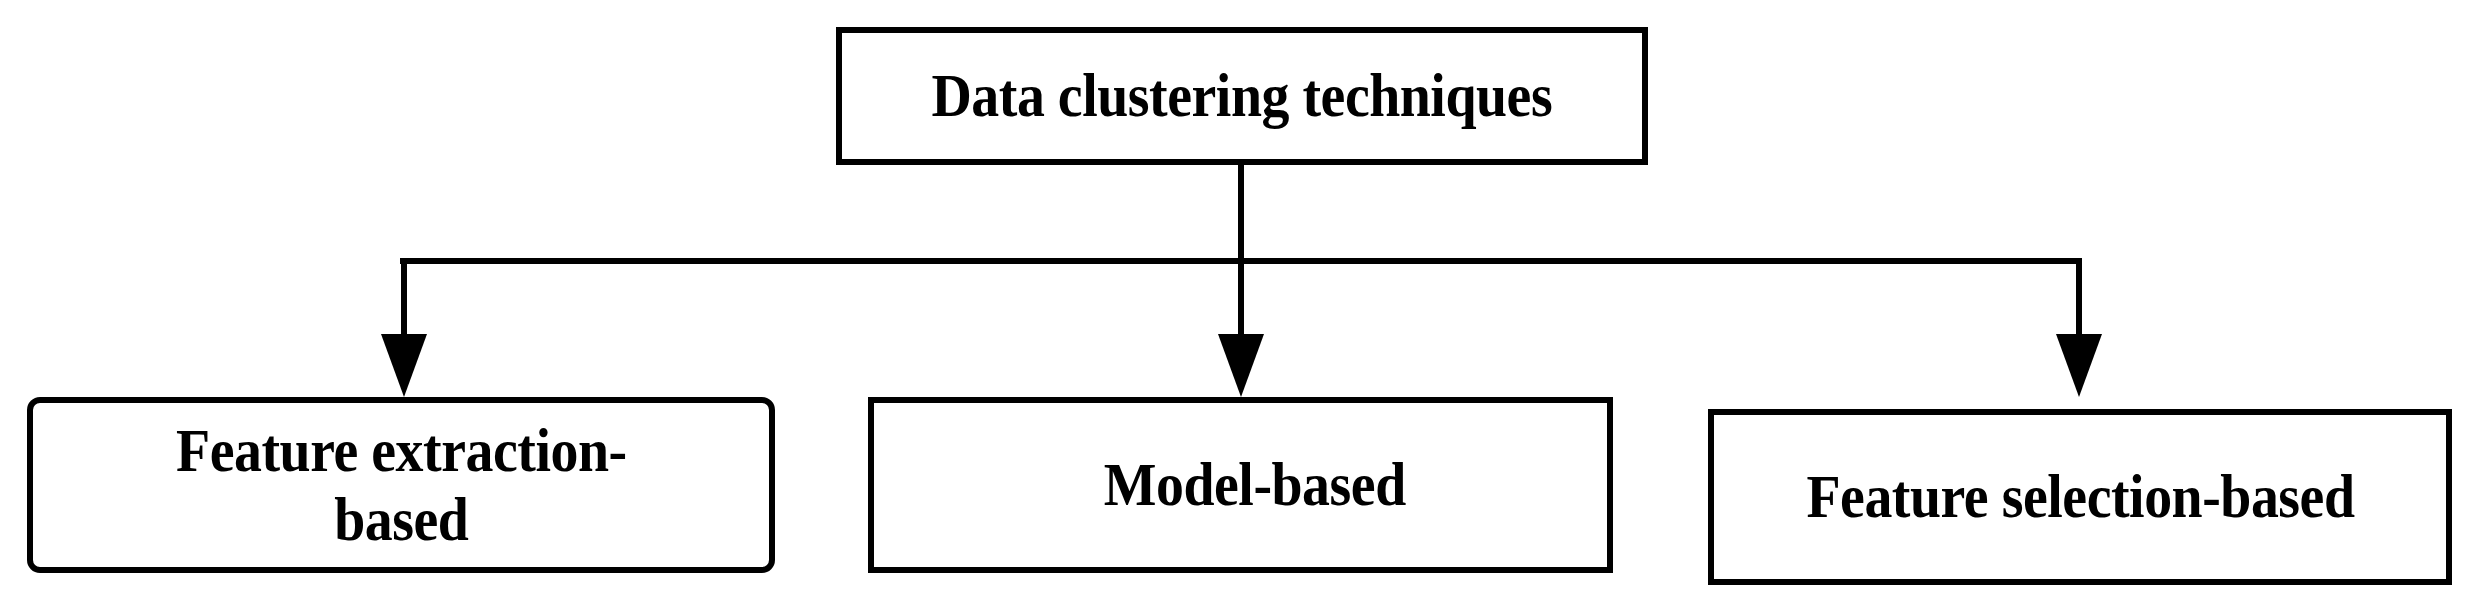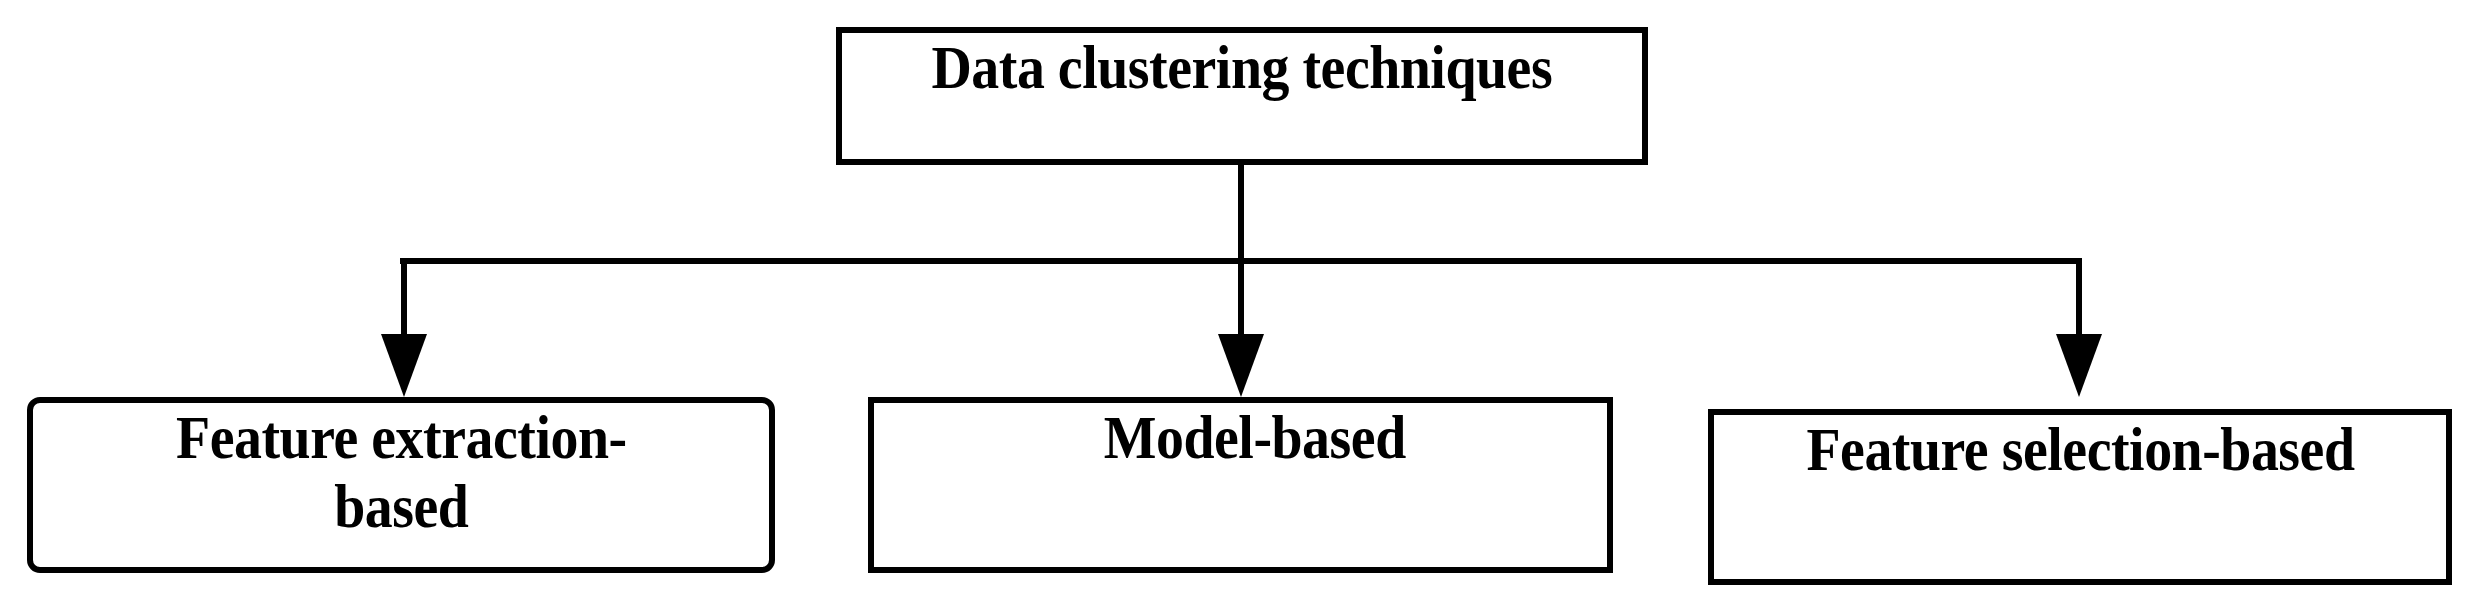--- a/index.html
+++ b/index.html
@@ -17,20 +17,21 @@
     font-family: "Liberation Serif", "DejaVu Serif", serif;
   }
 
   
   .node-box {
     position: absolute;
     box-sizing: border-box;
     border: 6px solid #000000;
     background: #ffffff;
     display: flex;
+    align-items: center;
     justify-content: center;
     text-align: center;
   }
   .node-label {
     font-weight: bold;
     color: #000000;
     line-height: 1.12;
     letter-spacing: -0.5px;
     transform: scaleX(0.9);
     white-space: pre-line;

